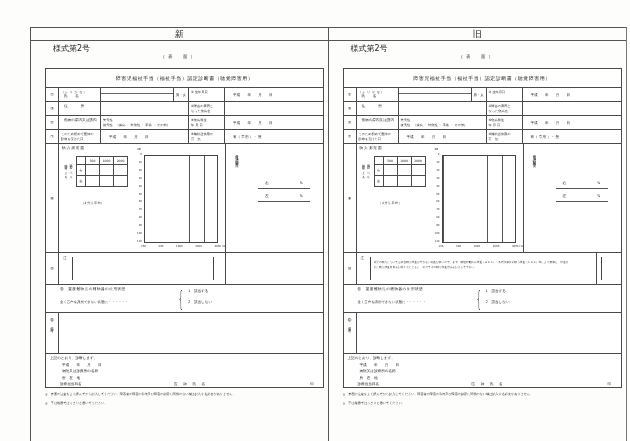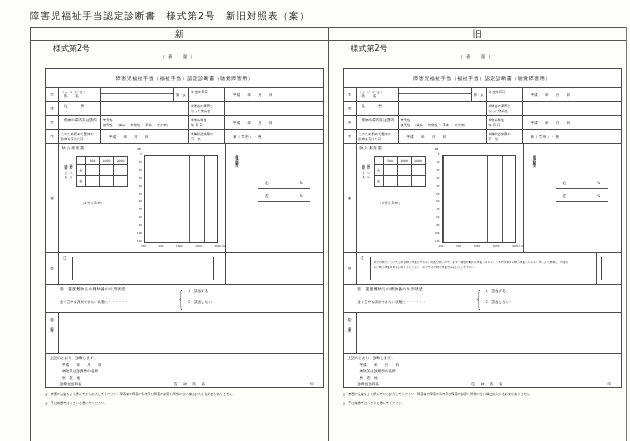--- a/index.html
+++ b/index.html
@@ -91,21 +91,20 @@
   .sign-row .doc { position:absolute; left:128px; top:28px; letter-spacing:1px; }
   .sign-row .seal { position:absolute; left:264px; top:28px; }
 
   .fnotes { position:absolute; left:14px; top:351px; width:282px; }
   .fnotes div { font-size:3.1px; line-height:1.5; margin-bottom:4.5px; white-space:nowrap; overflow:hidden; color:#2e2e2e; }
 </style>
 </head>
 <body>
 
 <div class="page">
-  <div class="page-title">障害児福祉手当認定診断書　様式第2号　新旧対照表（案）</div>
 
   <div class="cmp">
     <div class="cmp-head">
       <div class="hcell first">新</div>
       <div class="hcell">旧</div>
     </div>
     <div class="cols">
 
       <div class="col col-new">
         <div class="sheet-label">様式第2号</div>

